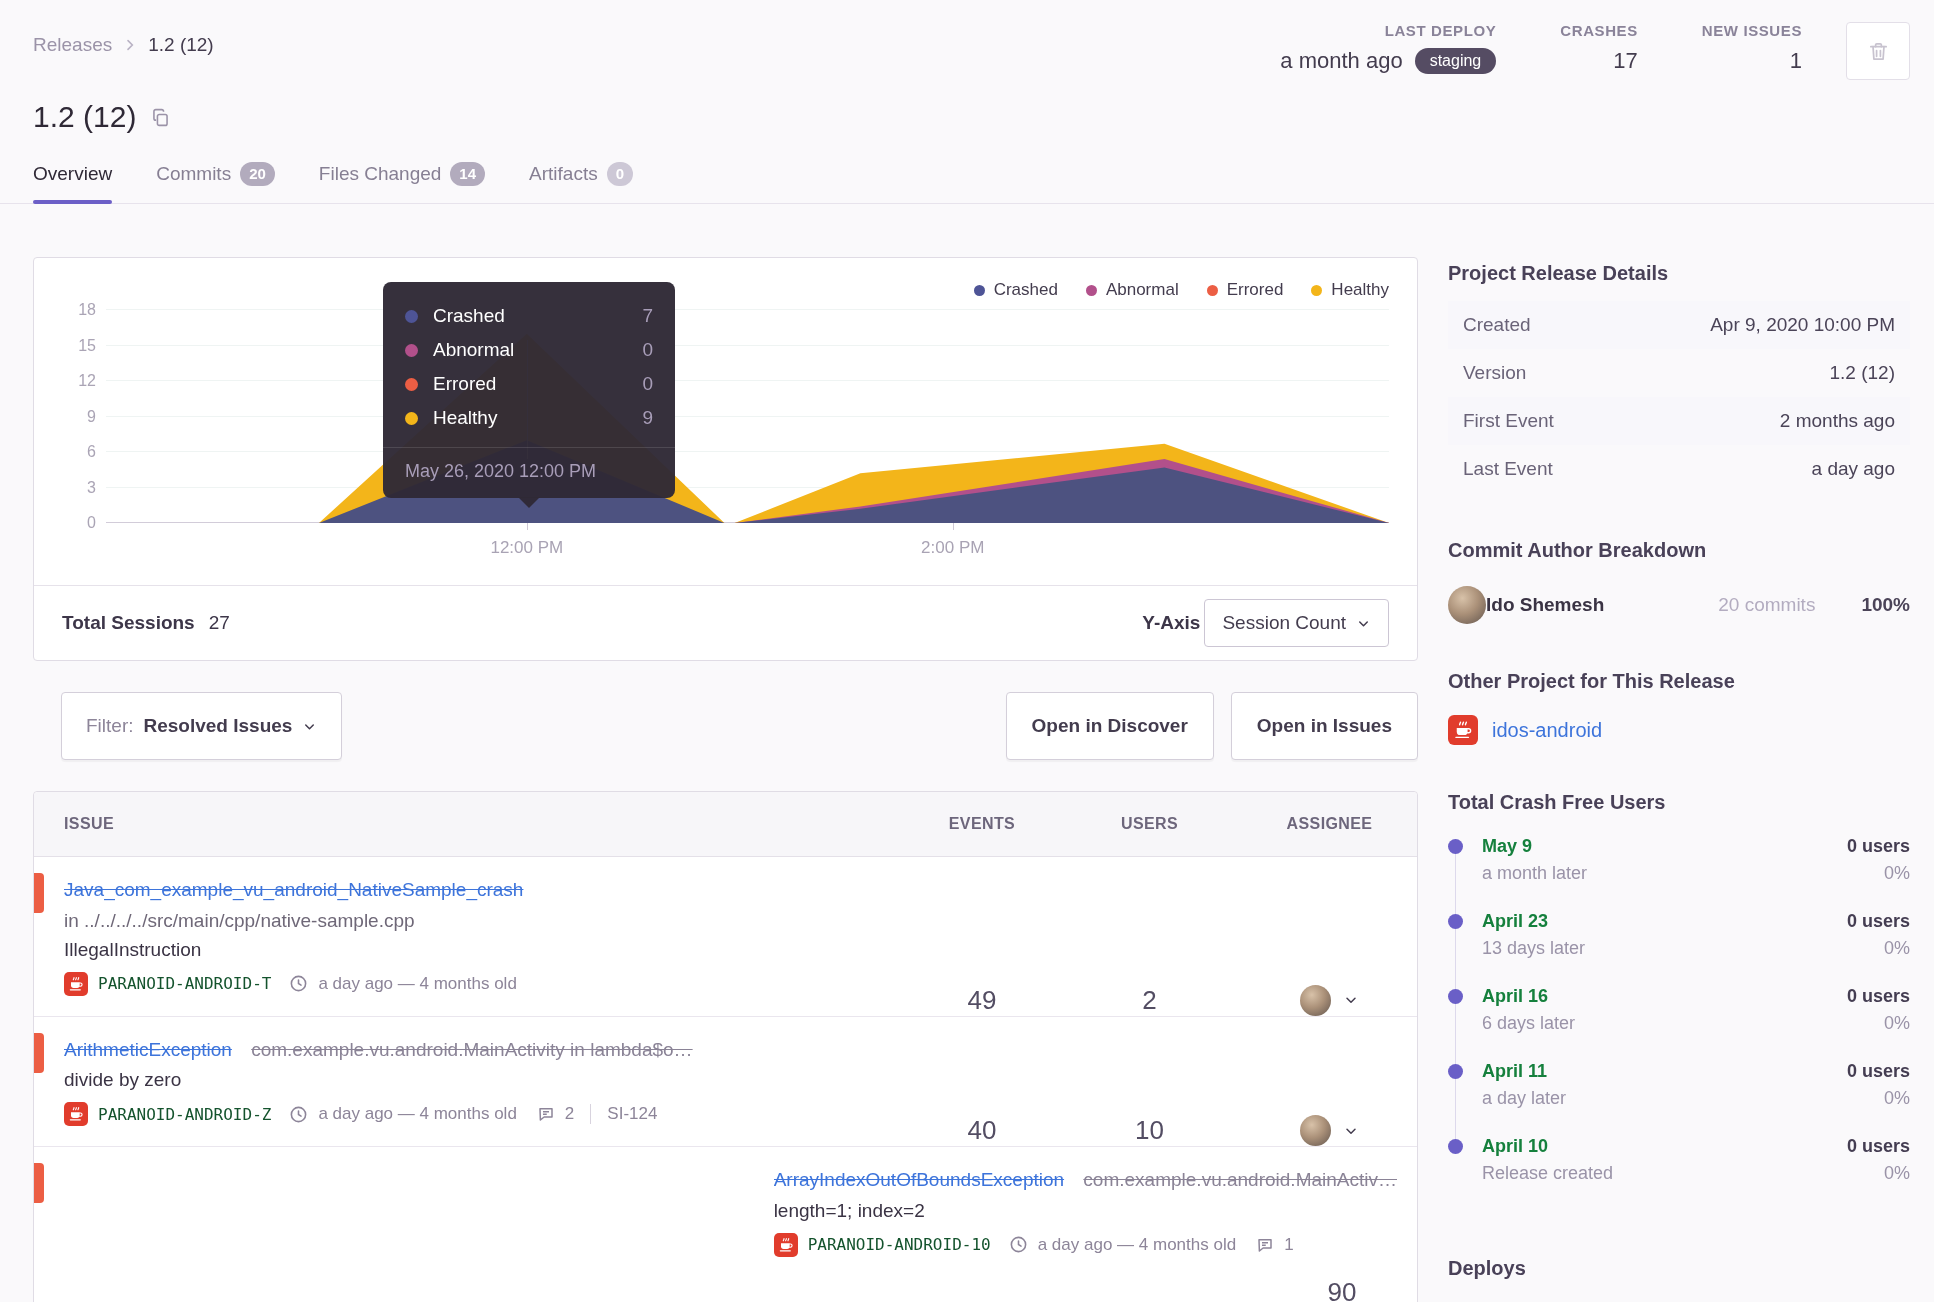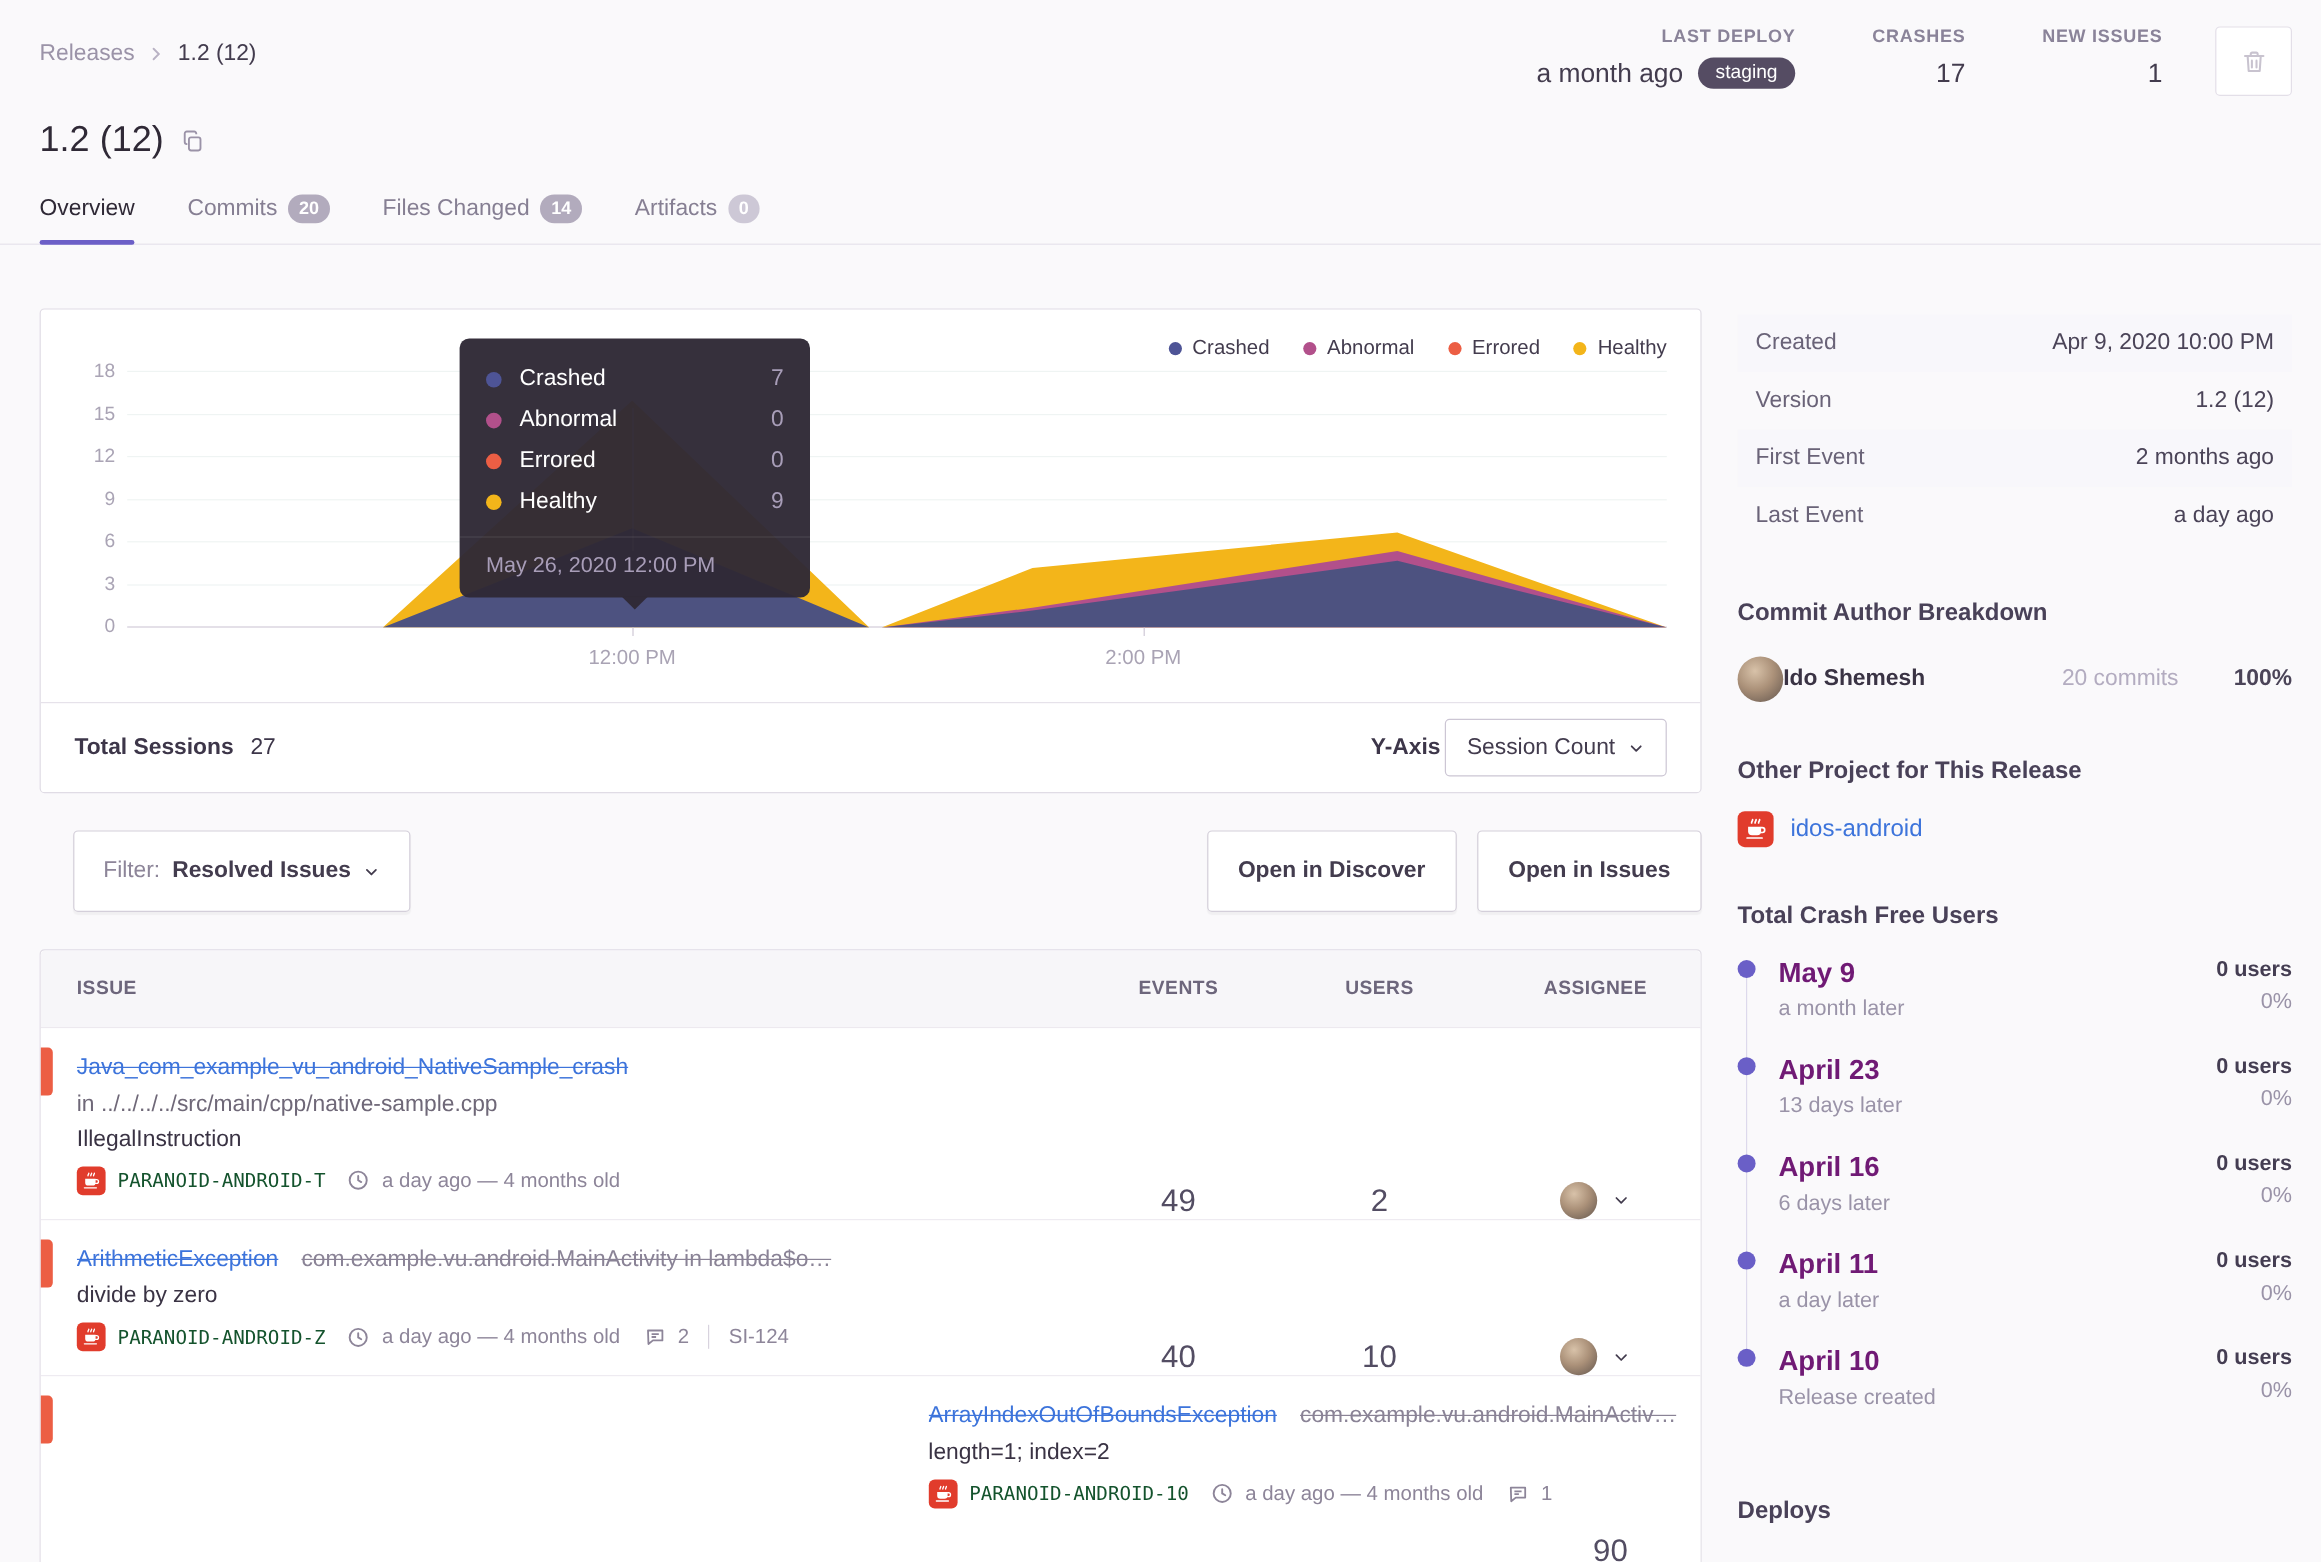--- a/index.html
+++ b/index.html
@@ -138,21 +138,21 @@
   .author-commits { font-size:19px; color:#b3acc0; margin-left:auto; }
   .author-pct { font-size:19px; font-weight:700; color:#4b4458; margin-left:46px; }
   .other-proj-row { display:flex; align-items:center; gap:14px; margin-top:22px; }
   .proj-icon.big { width:30px; height:30px; border-radius:6px; }
   .proj-link { font-size:20px; color:#3d74db; cursor:pointer; }
   .timeline { margin-top:22px; }
   .tl-item { position:relative; display:flex; padding-bottom:27px; }
   .tl-item:not(:last-child)::before { content:""; position:absolute; left:7px; top:17px; bottom:-8px; width:1px; background:#ddd9ec; }
   .tl-dot { position:relative; width:15px; height:15px; border-radius:50%; background:#6a5fc7; flex:none; margin-top:3px; z-index:1; }
   .tl-body { flex:1; margin-left:19px; }
-  .tl-date { font-size:23px; font-weight:700; color:#701a75; }
+  .tl-date { font-size:18px; font-weight:700; color:#15803d; }
   .tl-sub { font-size:18px; color:#9a93a8; margin-top:6px; }
   .tl-right { text-align:right; }
   .tl-users { font-size:18px; font-weight:700; color:#443d52; }
   .tl-pct { font-size:18px; color:#9a93a8; margin-top:6px; }
   .deploys-heading { margin-top:6px; }
 </style>
 </head>
 <body>
 
 <div class="top-area">
@@ -494,20 +494,21 @@
                 </svg>
             </span>
           </div>
         </div>
       </div>
     </div>
   </div>
 
   <div class="side-col">
     <div class="side-section">
+      <div class="side-heading">Project Release Details</div>
       <div class="detail-row shaded">
         <span class="detail-label">Created</span>
         <span class="detail-value">Apr 9, 2020 10:00 PM</span>
       </div>
       <div class="detail-row">
         <span class="detail-label">Version</span>
         <span class="detail-value">1.2 (12)</span>
       </div>
       <div class="detail-row shaded">
         <span class="detail-label">First Event</span>

